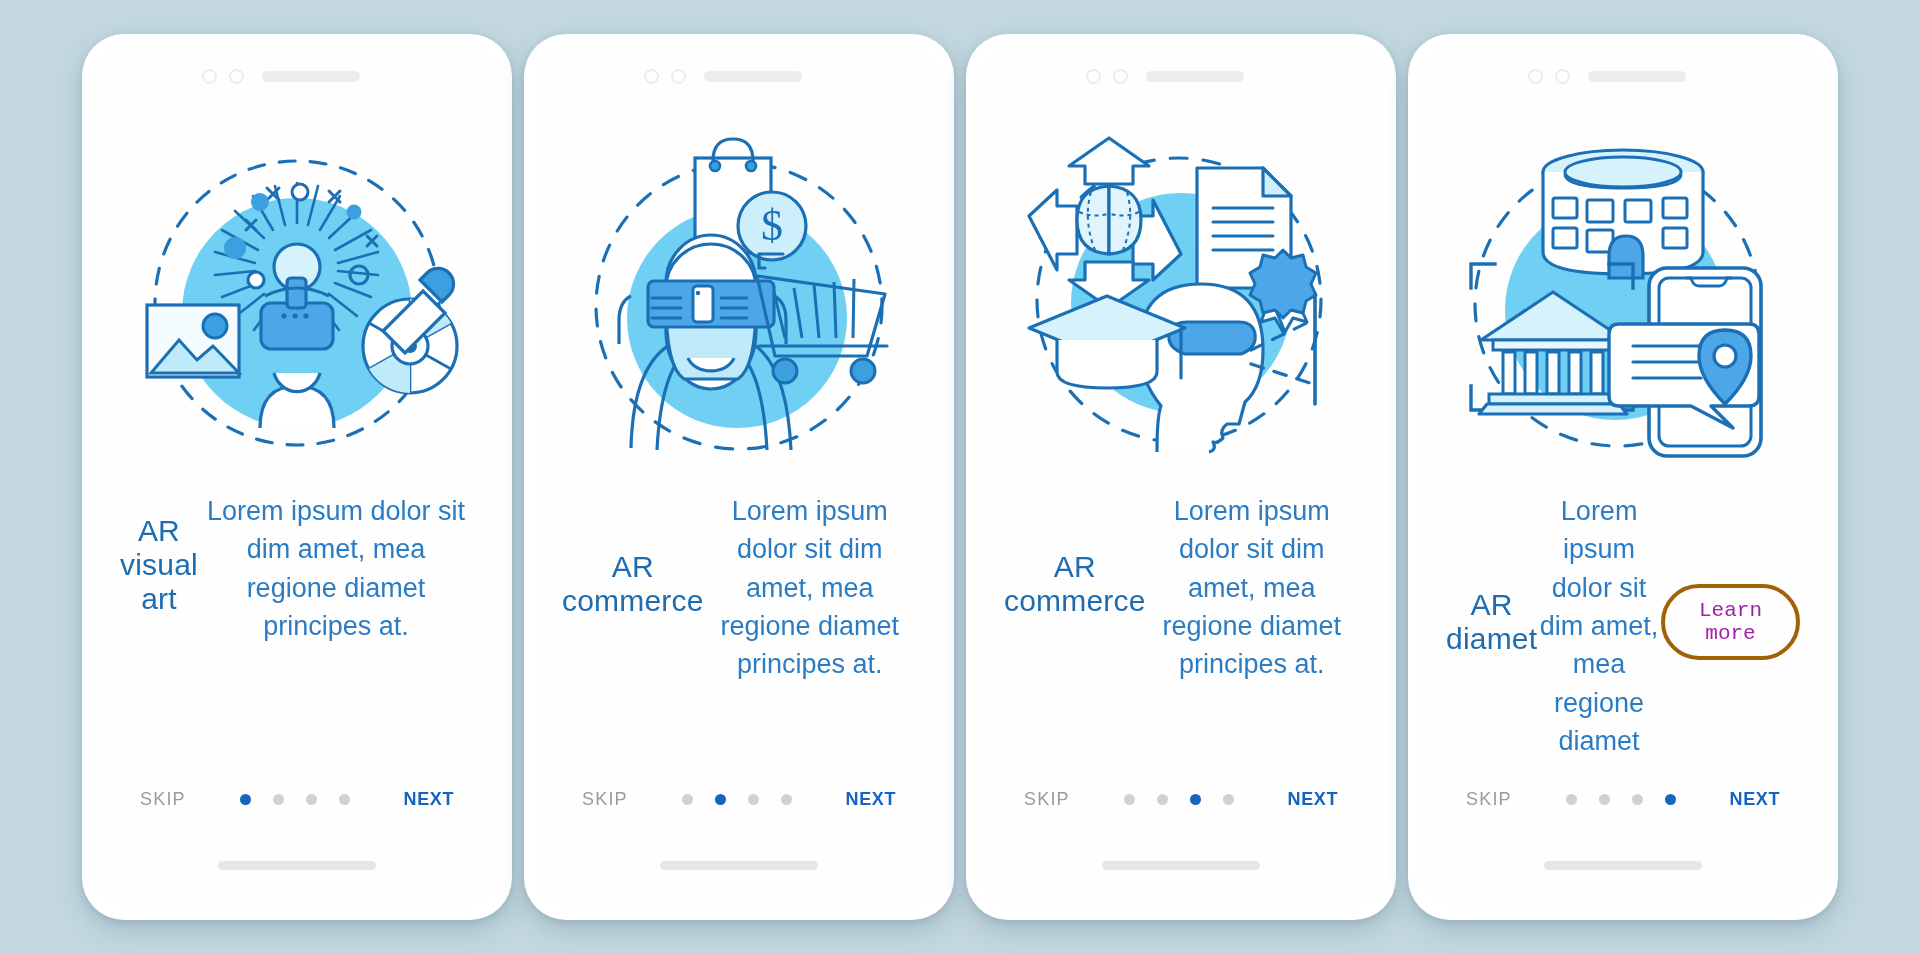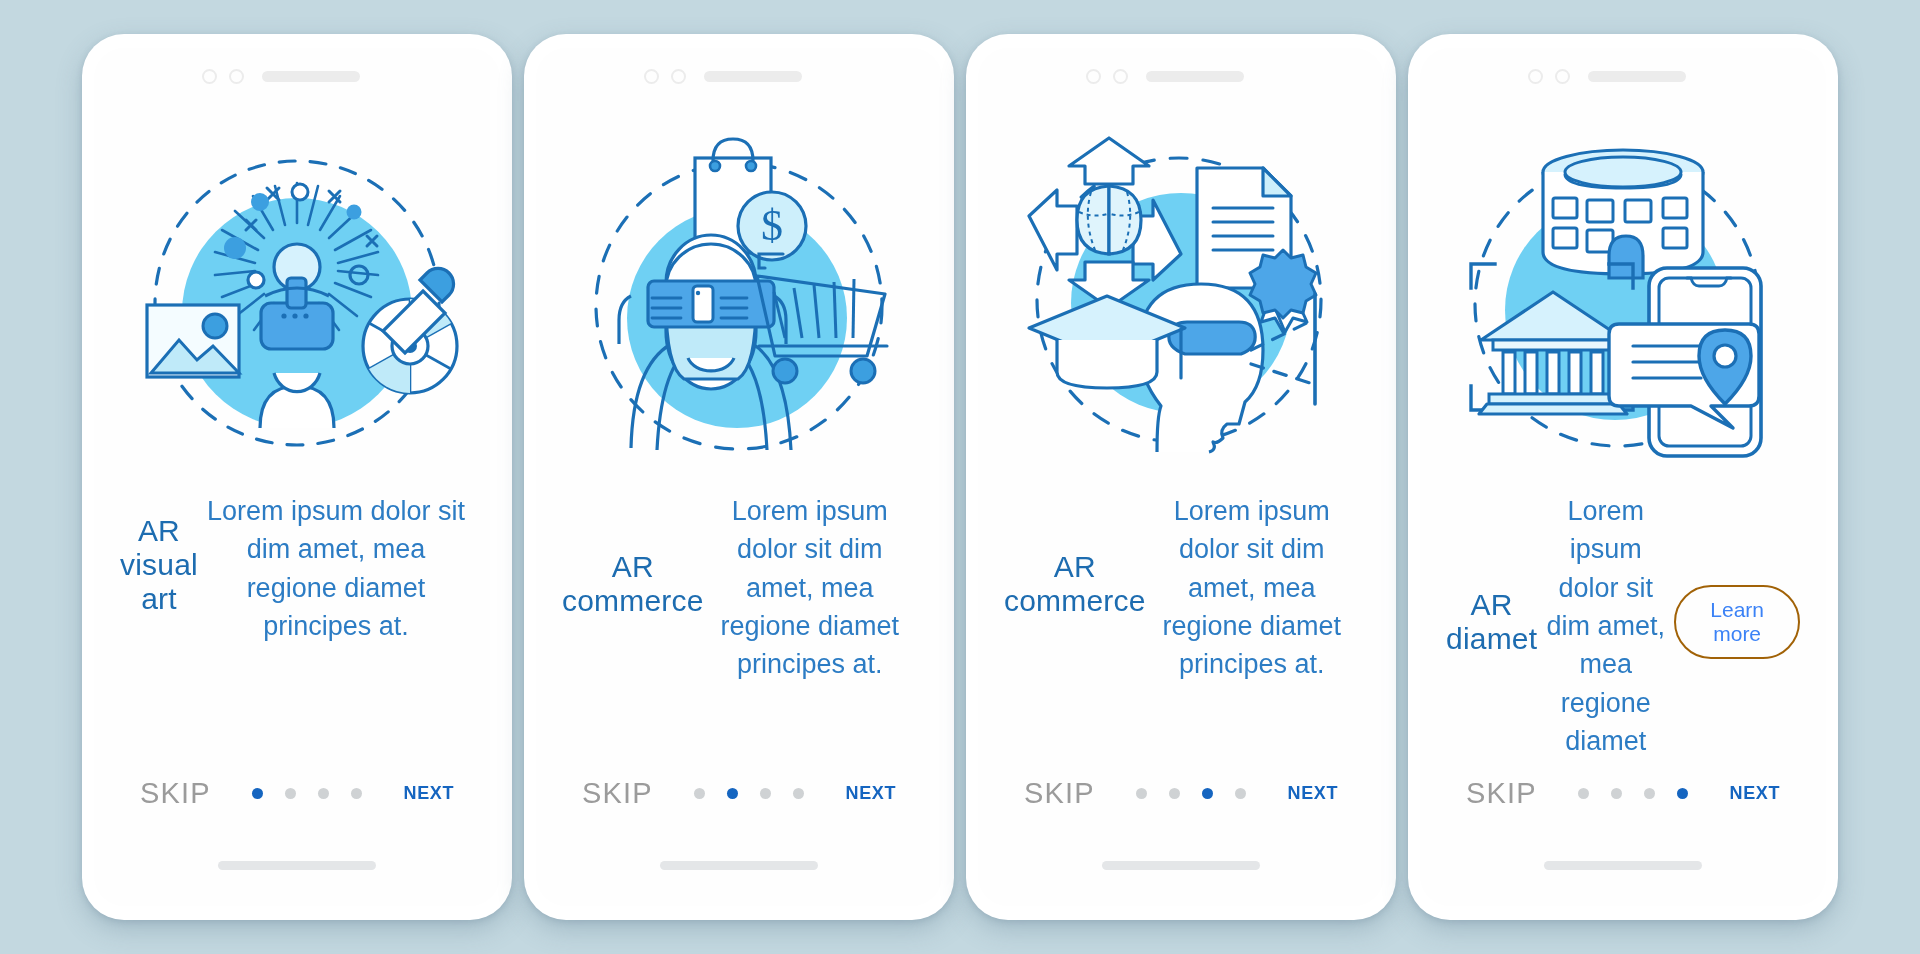--- a/index.html
+++ b/index.html
@@ -110,41 +110,41 @@
     line-height: 1.42;
     color: #2c7cc4;
     text-align: center;
     max-width: 330px;
     font-weight: 400;
   }
 
   .learn-more {
     margin-top: 26px;
     padding: 11px 34px;
-    border: 2px solid #a16207;
+    border: 4px solid #a16207;
     border-radius: 40px;
     background: transparent;
-    color: #3b82f6;
+    color: #a21caf;
     font-size: 21px;
-    font-family: Liberation Sans, sans-serif;
+    font-family: Liberation Mono, monospace;
     cursor: pointer;
   }
 
   
   .nav {
     position: absolute;
     left: 0; right: 0;
     bottom: 96px;
     display: flex;
     align-items: center;
     justify-content: space-between;
     padding: 0 46px;
   }
   .skip {
-    font-size: 29px;
+    font-size: 18px;
     color: #9b9b9b;
     letter-spacing: 1.2px;
     cursor: pointer;
   }
   .next {
     font-size: 18px;
     color: #1565c0;
     letter-spacing: 0.6px;
     font-weight: 600;
     cursor: pointer;

